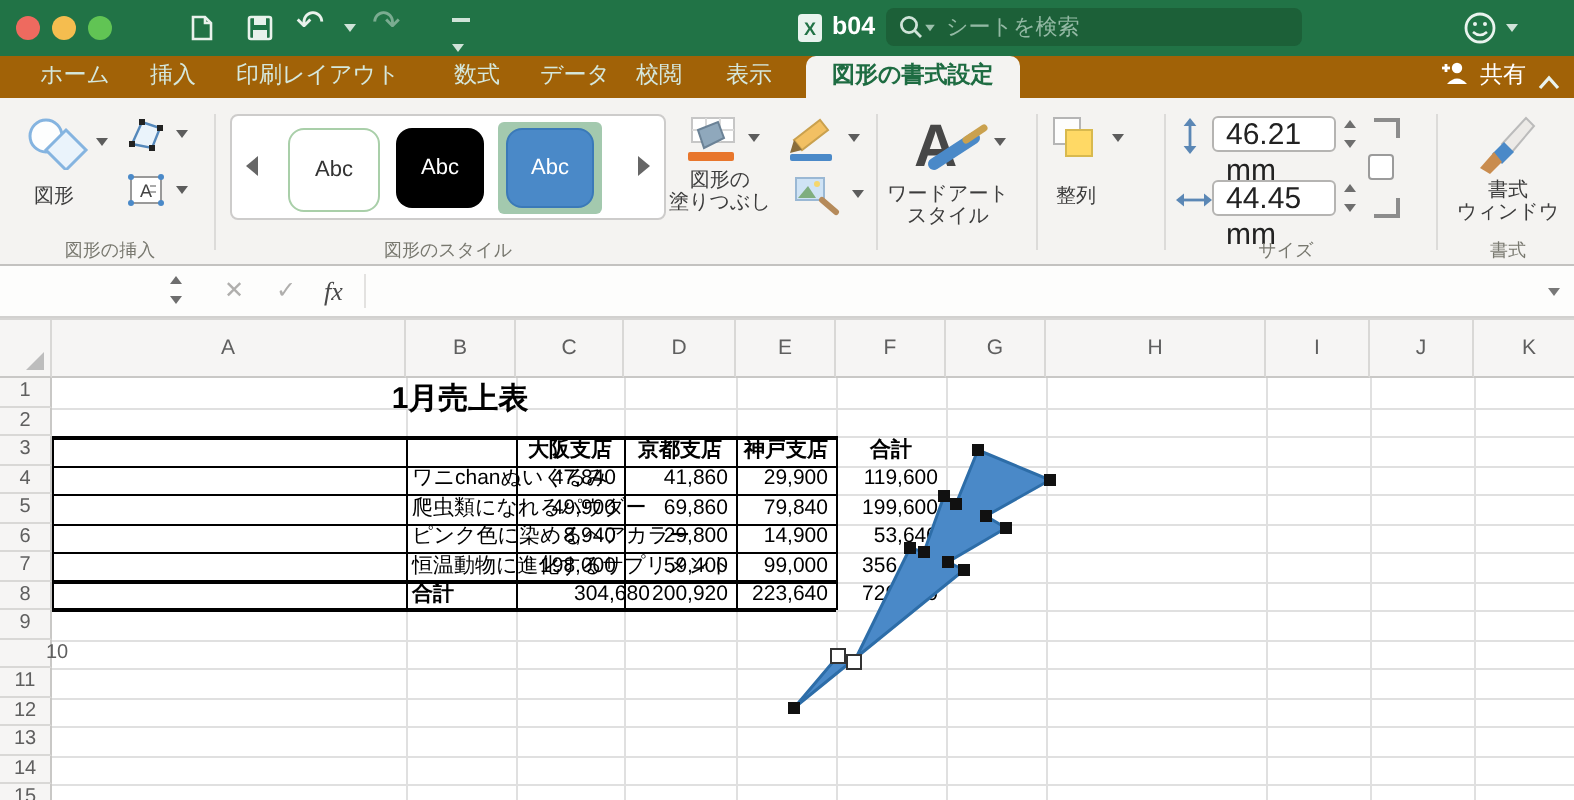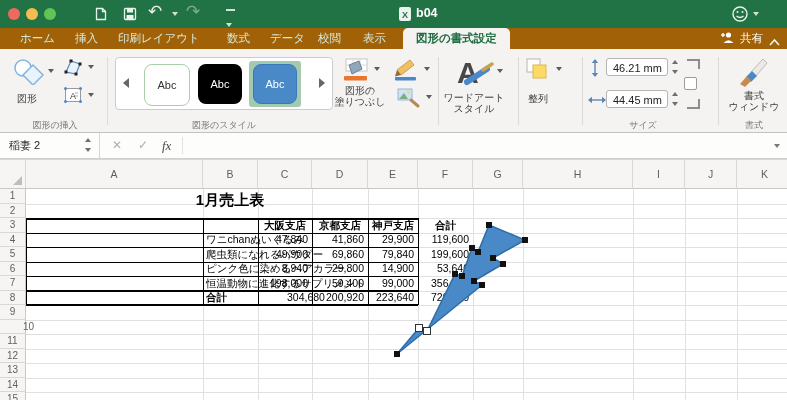--- a/index.html
+++ b/index.html
@@ -24,21 +24,21 @@
   .rdiv{position:absolute;top:8px;width:1px;height:68px;background:#dcdbd9;}
   .rlabel{position:absolute;top:70px;transform:translateX(-50%);font-size:9px;color:#78786f;white-space:nowrap;}
   .btnlbl{position:absolute;transform:translateX(-50%);font-size:10px;color:#3c3c3c;white-space:nowrap;text-align:center;line-height:11px;}
   .caret{display:inline-block;width:0;height:0;border-left:3.5px solid transparent;border-right:3.5px solid transparent;border-top:4px solid #5c5c5c;}
   .caret.abs{position:absolute;}
   .gallery{position:absolute;left:115px;top:8px;width:218px;height:53px;background:#fff;border:1px solid #cdcccb;border-radius:4px;box-sizing:border-box;}
   .garrow{position:absolute;top:20px;width:0;height:0;border-top:5px solid transparent;border-bottom:5px solid transparent;}
   .chip{position:absolute;top:6px;width:44px;height:40px;border-radius:8px;text-align:center;line-height:40px;font-size:11px;}
   .seltile{position:absolute;left:133px;top:3px;width:52px;height:46px;background:#a3c9ae;border-radius:3px;}
   .sizefield{position:absolute;width:62px;height:18px;background:#fff;border:1px solid #b5b4b2;border-radius:3px;
-    font-size:11px;color:#222;line-height:18px;padding-left:6px;box-sizing:border-box;}
+    font-size:15px;color:#222;line-height:18px;padding-left:6px;box-sizing:border-box;}
   .stepper{position:absolute;width:9px;height:18px;}
   .stepper .up{position:absolute;left:1px;top:2px;width:0;height:0;border-left:3.5px solid transparent;border-right:3.5px solid transparent;border-bottom:4.5px solid #6e6e6e;}
   .stepper .dn{position:absolute;left:1px;bottom:2px;width:0;height:0;border-left:3.5px solid transparent;border-right:3.5px solid transparent;border-top:4.5px solid #6e6e6e;}
   .brkt{position:absolute;width:11px;height:8px;}
   
   #fbar{position:absolute;left:0;top:133px;width:787px;height:26px;background:#fdfdfc;border-bottom:1px solid #d2d1cf;box-sizing:border-box;}
   #namebox{position:absolute;left:0;top:0;width:100px;height:25px;border-right:1px solid #d6d5d3;font-size:11px;color:#222;line-height:25px;padding-left:9px;box-sizing:border-box;}
   .fico{position:absolute;top:0;height:25px;line-height:25px;font-size:12px;color:#b0afad;}
   #fx{font-family:"Liberation Serif",serif;font-style:italic;font-size:13px;color:#4a4a4a;}
   
@@ -89,20 +89,28 @@
     </span>
 
     <span style="position:absolute;left:398px;top:6px;">
       <svg width="14" height="16">
           <rect x="1" y="1" width="12" height="14" rx="2" fill="#e9f3ee"></rect>
           <text x="7" y="11.5" font-size="9" font-weight="bold" fill="#217346" text-anchor="middle" font-family="Liberation Sans,sans-serif">X</text>
         </svg>
     </span>
     <span id="wintitle" style="left:416px;">b04</span>
 
+    <div id="searchbox">
+      <svg width="13" height="13">
+          <circle cx="5.5" cy="5.5" r="3.8" fill="none" stroke="#cfe3d8" stroke-width="1.4"></circle>
+          <line x1="8.3" y1="8.3" x2="11.5" y2="11.5" stroke="#cfe3d8" stroke-width="1.4"></line>
+        </svg>
+      <span class="caret" style="border-top-color:#9cc0ac;transform:scale(.8);"></span>
+      <span id="searchph">シートを検索</span>
+    </div>
 
     <span style="position:absolute;left:731px;top:5px;">
       <svg width="18" height="18">
           <circle cx="9" cy="9" r="7" fill="none" stroke="#e9f3ee" stroke-width="1.4"></circle>
           <circle cx="6.5" cy="7" r="1" fill="#e9f3ee"></circle>
           <circle cx="11.5" cy="7" r="1" fill="#e9f3ee"></circle>
           <path d="M5.5 11q3.5 3 7 0" fill="none" stroke="#e9f3ee" stroke-width="1.3"></path>
         </svg>
     </span>
     <span class="caret abs" style="left:753px;top:12px;border-top-color:#cfe3d8;"></span>
@@ -282,21 +290,20 @@
         </svg>
     </span>
     <div class="btnlbl" style="left:754px;top:41px;">
       <div>書式</div>
       <div>ウィンドウ</div>
     </div>
     <div class="rlabel" style="left:754px;">書式</div>
   </div>
 
   <div id="fbar">
-    <div id="namebox">稲妻 2</div>
     <div class="stepper" style="left:84px;top:3px;">
         <span class="up"></span>
         <span class="dn"></span>
       </div>
     <span class="fico" style="left:112px;">✕</span>
     <span class="fico" style="left:138px;">✓</span>
     <span class="fico" id="fx" style="left:162px;">fx</span>
     <span style="position:absolute;left:182px;top:4px;width:1px;height:17px;background:#e3e2e0;"></span>
     <span class="caret abs" style="left:774px;top:11px;border-top-color:#787878;"></span>
   </div>

